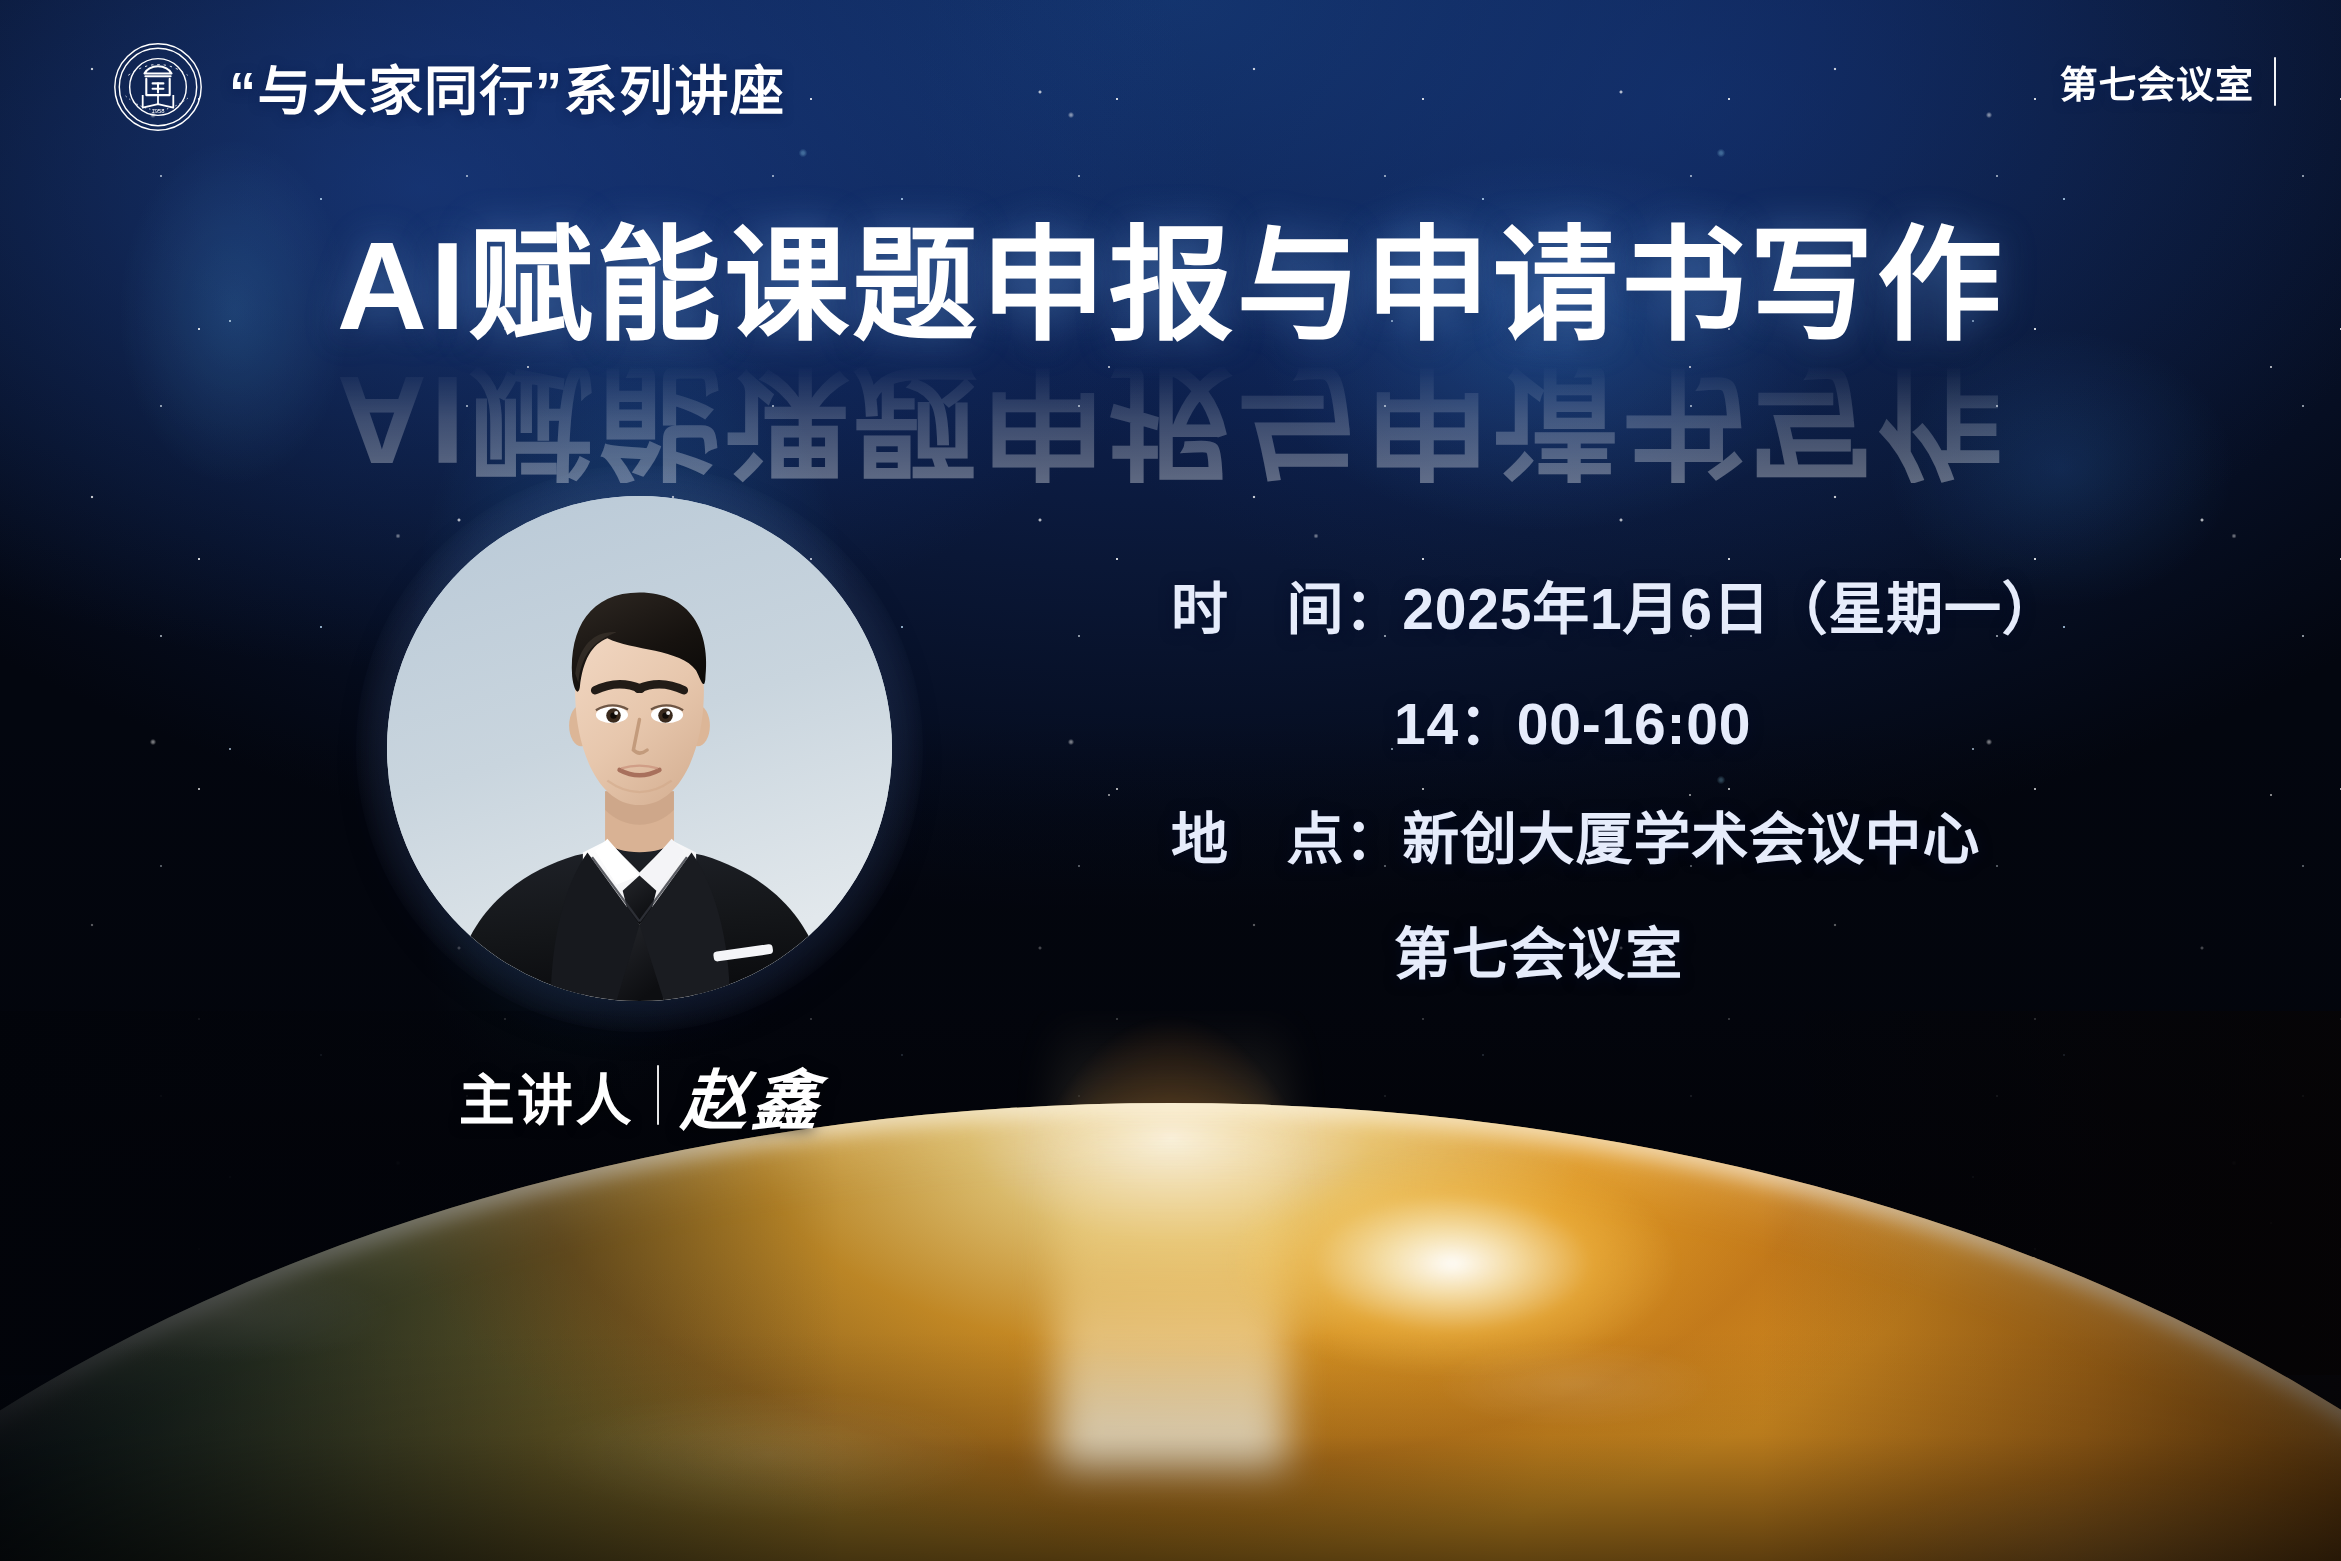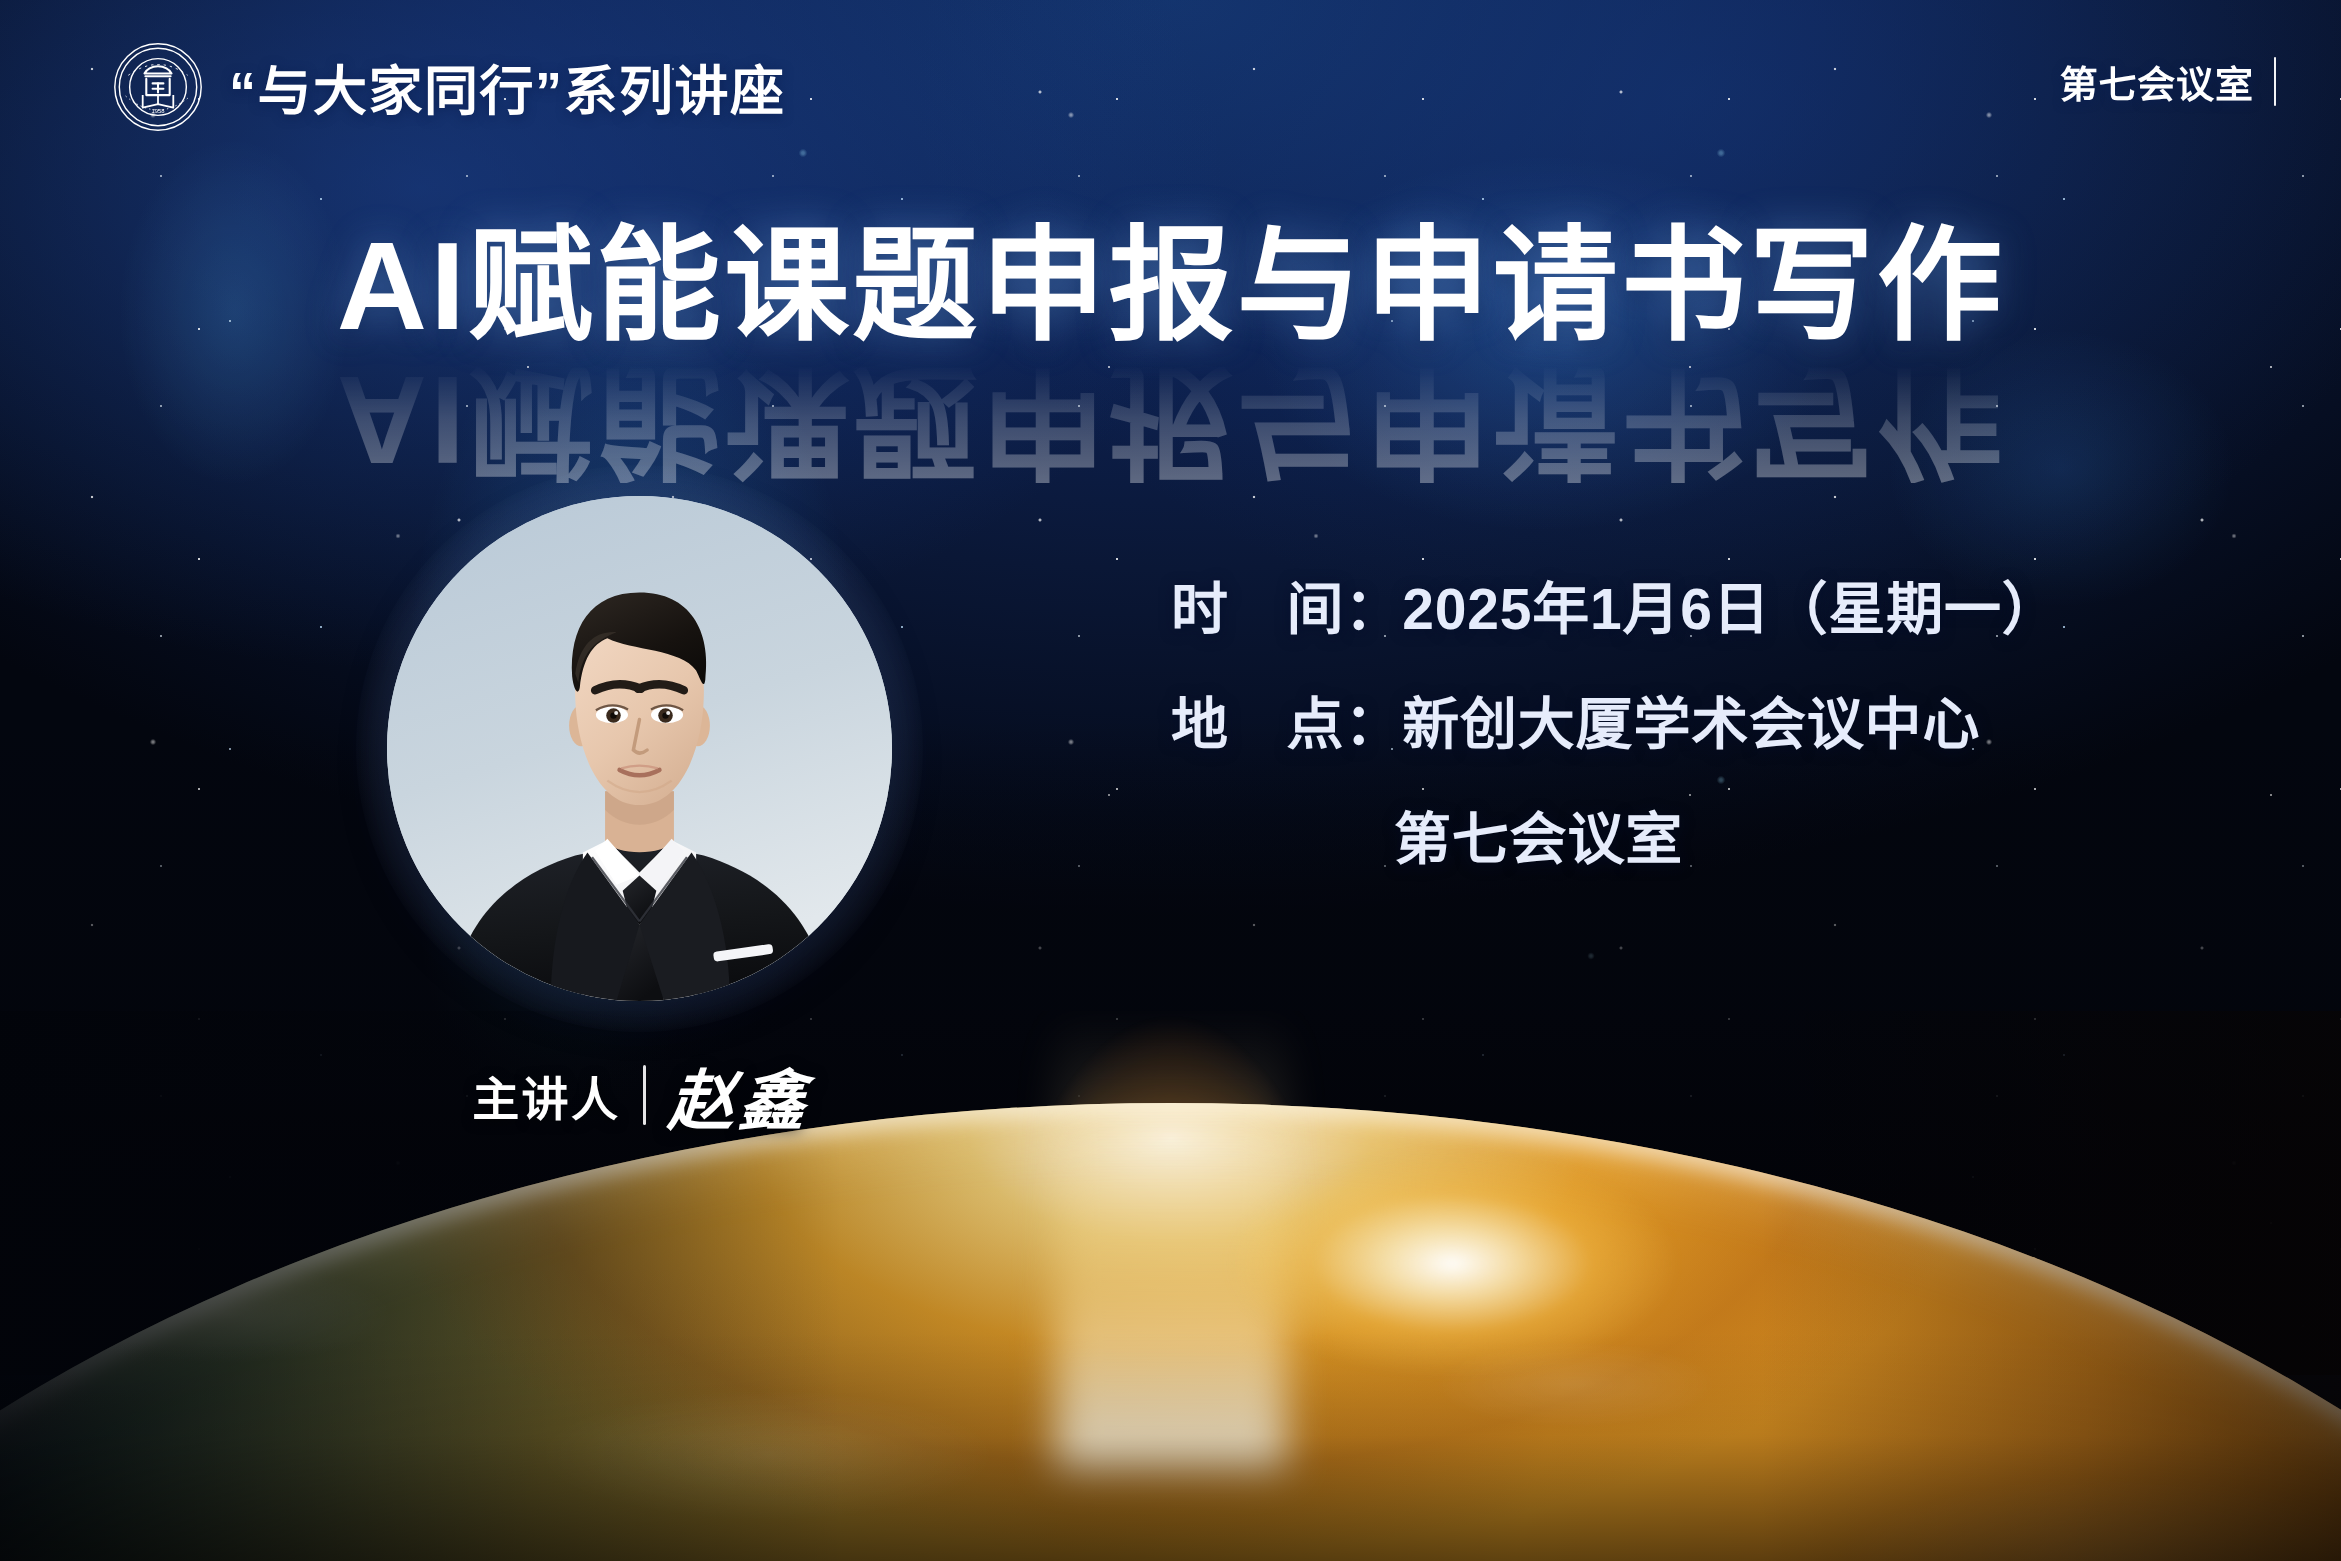--- a/index.html
+++ b/index.html
@@ -204,21 +204,21 @@
   }
   .portrait svg{display:block;width:100%;height:100%;}
 
   
   .speaker{
     position:absolute;left:442px;top:1047px;width:398px;
     display:flex;align-items:center;justify-content:center;
     white-space:nowrap;
   }
   .speaker .role{
-    font-size:47px;font-weight:800;color:#ffffff;letter-spacing:2.3px;
+    font-size:56px;font-weight:800;color:#ffffff;letter-spacing:2.3px;
     text-shadow:0 1.5px 12.2px rgba(0,0,0,.6);
   }
   .speaker .vrule{
     display:inline-block;width:2.3px;height:60px;background:#ffffff;
     margin:0 23px;opacity:.9;border-radius:1.5px;
   }
   .speaker .name{
     font-family:"Liberation Serif","DejaVu Serif",serif;
     font-size:66px;font-weight:700;color:#ffffff;letter-spacing:4.6px;
     font-style:italic;
@@ -407,20 +407,23 @@
     <div class="speaker">
       <span class="role">主讲人</span>
       <span class="vrule"></span>
       <span class="name">赵鑫</span>
     </div>
 
     <div class="info">
       <div class="row">
         <span class="key">时　间：</span><span class="val">2025年1月6日（星期一）</span>
       </div>
+      <div class="row indent">
+        <span class="val">14：00-16:00</span>
+      </div>
       <div class="row">
         <span class="key">地　点：</span><span class="val">新创大厦学术会议中心</span>
       </div>
       <div class="row indent">
         <span class="val">第七会议室</span>
       </div>
     </div>
 
   </div>
 </div>

